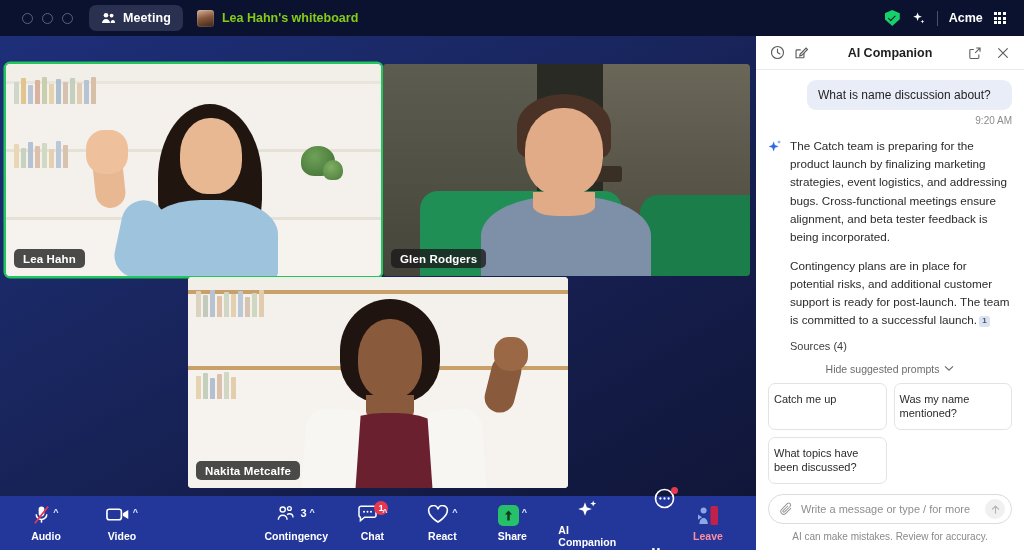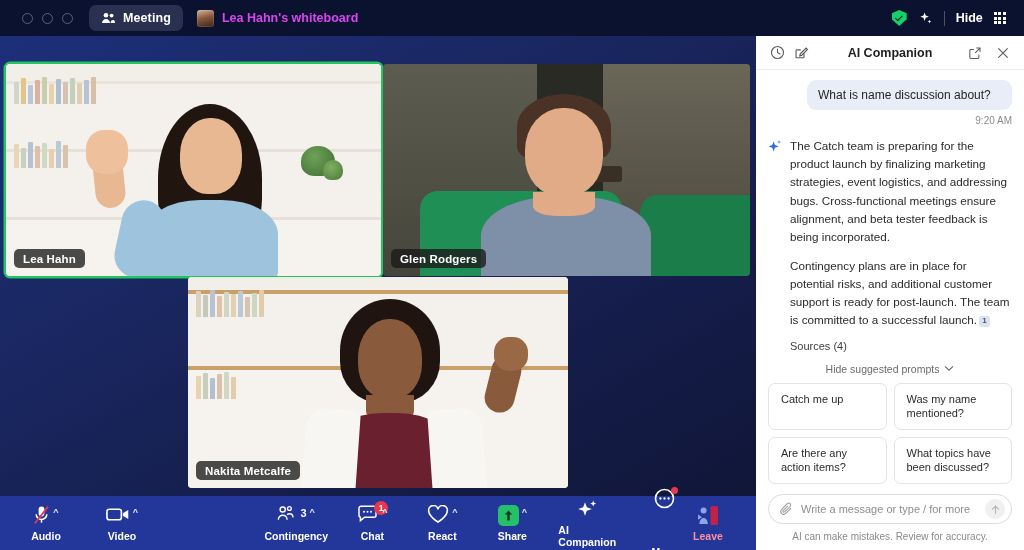--- a/index.html
+++ b/index.html
@@ -18,21 +18,21 @@
   }
   .traffic { display:flex; gap:9px; align-items:center; margin-left:10px; margin-right:16px; }
   .dot { width:11px; height:11px; border-radius:50%; border:1.4px solid #5b6080; }
   .tab-pill {
     display:flex; align-items:center; gap:7px; height:26px; padding:0 12px;
     background:#2a3050; border-radius:7px; color:#ffffff;
     font-size:12.5px; font-weight:700; letter-spacing:.1px;
   }
   .tab-plain {
     display:flex; align-items:center; gap:8px; height:26px; padding:0 10px;
-    color:#d946ef; font-size:12.5px; font-weight:700; margin-left:4px;
+    color:#84cc16; font-size:12.5px; font-weight:700; margin-left:4px;
   }
   .wb-avatar {
     width:17px; height:17px; border-radius:3px; flex:0 0 auto;
     background:linear-gradient(165deg,#d8b49a 0%,#8a5a3e 45%,#3a2218 100%);
     box-shadow:inset 0 0 0 1px rgba(255,255,255,.12);
   }
   .tb-right { margin-left:auto; display:flex; align-items:center; gap:11px; padding-right:6px; }
   .shield {
     width:15px; height:16px; background:#16d06a;
     clip-path:polygon(50% 0%,100% 20%,100% 58%,50% 100%,0% 58%,0% 20%);
@@ -128,21 +128,21 @@
   }
   .sources { margin-top:9px; font-size:11px; color:#3f3f3f; }
 
   .prompts-wrap { flex:0 0 auto; padding:0 12px; }
   .hide-prompts {
     display:flex; align-items:center; justify-content:center; gap:5px;
     font-size:10.5px; color:#6b6b6b; padding:6px 0 8px;
   }
   .prompt-grid { display:grid; grid-template-columns:1fr 1fr; gap:7px; }
   .prompt {
-    border:1px solid #e3e3e3; border-radius:7px; padding:8px 12px;
+    border:1px solid #e3e3e3; border-radius:7px; padding:8px 5px;
     font-size:11px; line-height:1.32; color:#2b2b2b; min-height:40px;
     background:#fff;
   }
   .composer-wrap { flex:0 0 auto; padding:10px 12px 8px; }
   .composer {
     display:flex; align-items:center; gap:8px; height:30px;
     border:1px solid #dcdcdc; border-radius:16px; padding:0 6px 0 11px; background:#fff;
   }
   .composer .ph { flex:1 1 auto; font-size:11px; color:#8e8e8e; }
   .send {
@@ -178,21 +178,21 @@
       <span>Lea Hahn's whiteboard</span>
     </div>
 
     <div class="tb-right">
       <span class="shield"></span>
       <svg width="15" height="15" viewBox="0 0 16 16">
         <path d="M7 1.5l1.2 3.4L11.6 6 8.2 7.2 7 10.6 5.8 7.2 2.4 6l3.4-1.1z" fill="#fff"></path>
         <path d="M12.2 9.2l.55 1.5 1.5.55-1.5.55-.55 1.5-.55-1.5-1.5-.55 1.5-.55z" fill="#fff"></path>
       </svg>
       <span class="vdiv"></span>
-      <span class="view-label">Hide</span>
+      <span class="view-label">Acme</span>
       <span class="grid-ico">
         <i></i>
           <i></i>
           <i></i>
           <i></i>
           <i></i>
           <i></i>
           <i></i>
           <i></i>
           <i></i>
@@ -473,21 +473,20 @@
     <div class="prompts-wrap">
       <div class="hide-prompts">
         <span>Hide suggested prompts</span>
         <svg width="10" height="7" viewBox="0 0 10 7">
           <path d="M1 1.4L5 5.2 9 1.4" fill="none" stroke="#6b6b6b" stroke-width="1.2"></path>
         </svg>
       </div>
       <div class="prompt-grid">
         <div class="prompt">Catch me up</div>
         <div class="prompt">Was my name mentioned?</div>
-        <div class="prompt">Are there any action items?</div>
         <div class="prompt">What topics have been discussed?</div>
       </div>
     </div>
 
     <div class="composer-wrap">
       <div class="composer">
         <svg width="13" height="14" viewBox="0 0 14 15">
           <path d="M11.8 6.6l-5.6 5.6a3.1 3.1 0 0 1-4.4-4.4l6-6a2.1 2.1 0 0 1 3 3l-5.9 5.9a1.05 1.05 0 0 1-1.5-1.5l5.2-5.2" fill="none" stroke="#9a9a9a" stroke-width="1.1"></path>
         </svg>
         <span class="ph">Write a message or type / for more</span>

